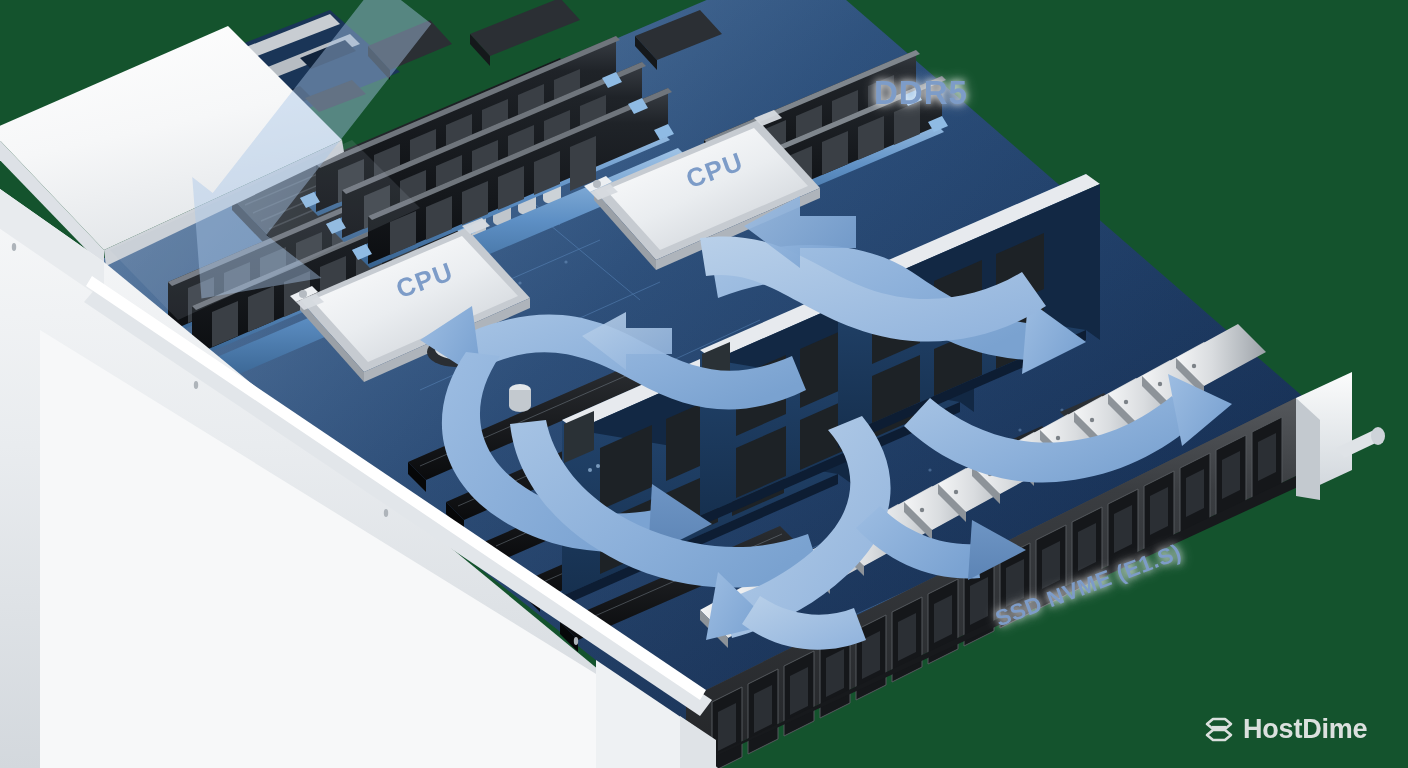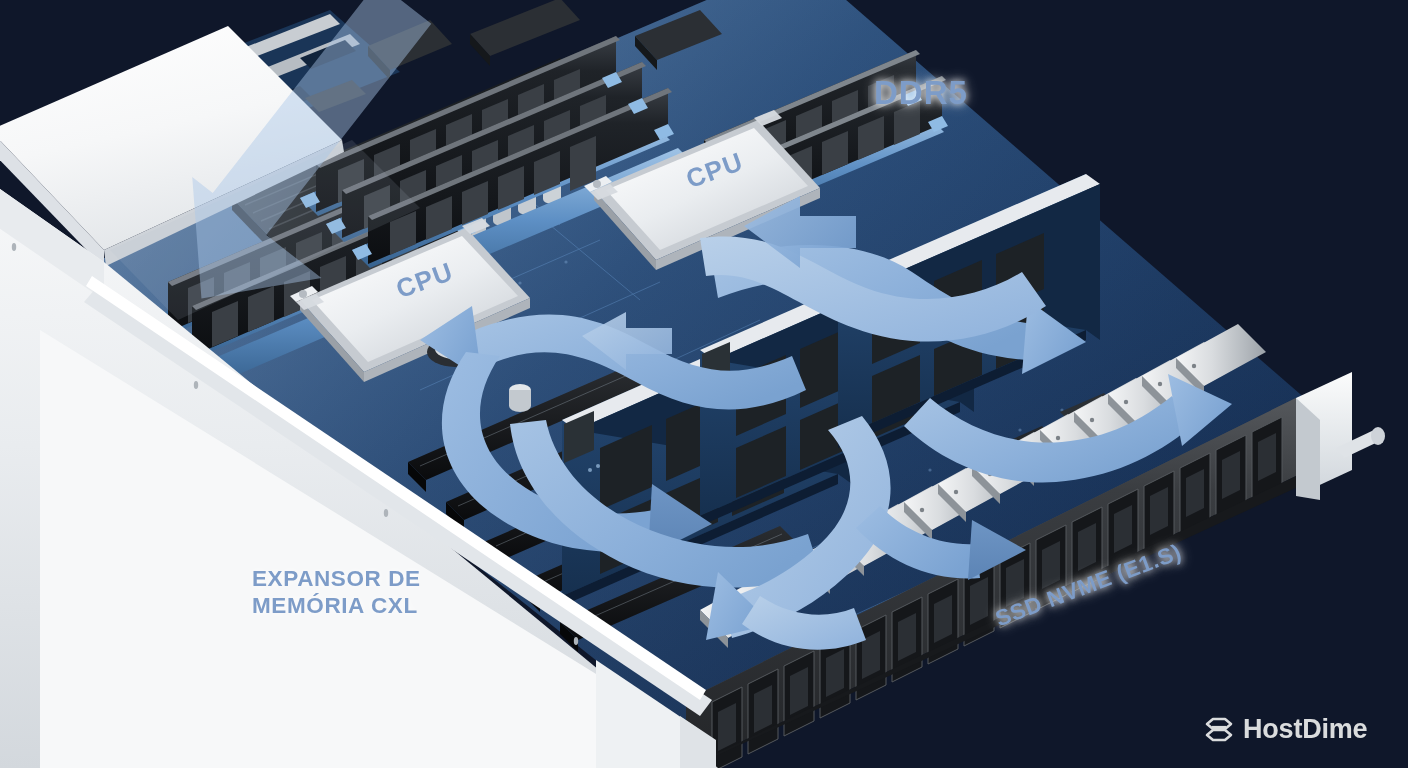--- a/index.html
+++ b/index.html
@@ -2,21 +2,21 @@
 <html><head>
 <meta charset="utf-8">
 <title>Server Airflow Diagram</title>
 <style>
   html,body{margin:0;padding:0;background:#ffffff;}
   body{
     width:1408px;height:768px;overflow:hidden;position:relative;
     font-family:"Liberation Sans","DejaVu Sans",sans-serif;
     background:#ffffff;
   }
-  #stage{position:absolute;inset:0;width:1408px;height:768px;background:#0f172a;}
+  #stage{position:absolute;inset:0;width:1408px;height:768px;background:#14532d;}
   #scene{position:absolute;inset:0;}
   svg.layer{position:absolute;left:0;top:0;width:1408px;height:768px;display:block;}
 
   
   .callout{
     position:absolute;
     color:#7d9cc8;
     font-weight:bold;
     letter-spacing:.4px;
     white-space:pre-line;
@@ -727,22 +727,20 @@
       </g>
 
       <g>
         <path d="M 744,226 L 800,196 L 800,216 L 856,216 L 856,248 L 800,248 L 800,268 Z" fill="url(#aLow)" opacity="0.92"></path>
         <path d="M 582,336 L 626,312 L 626,328 L 672,328 L 672,354 L 626,354 L 626,370 Z" fill="url(#aTop)" opacity="0.9"></path>
       </g>
     </svg>
 
     <div class="callout" id="label-ddr5">DDR5</div>
 
-    <div class="callout" id="label-cxl">EXPANSOR DE
-MEMÓRIA CXL</div>
 
     <div class="callout" id="label-ssd">SSD NVME (E1.S)</div>
 
     <div class="cpu-die-label" id="cpu-label-1">CPU</div>
 
     <div class="cpu-die-label" id="cpu-label-2">CPU</div>
 
     <div id="logo">
       <span style="display:inline-block;width:30px;height:28px;">
         <svg viewBox="0 0 30 28" width="30" height="28" aria-hidden="true">

